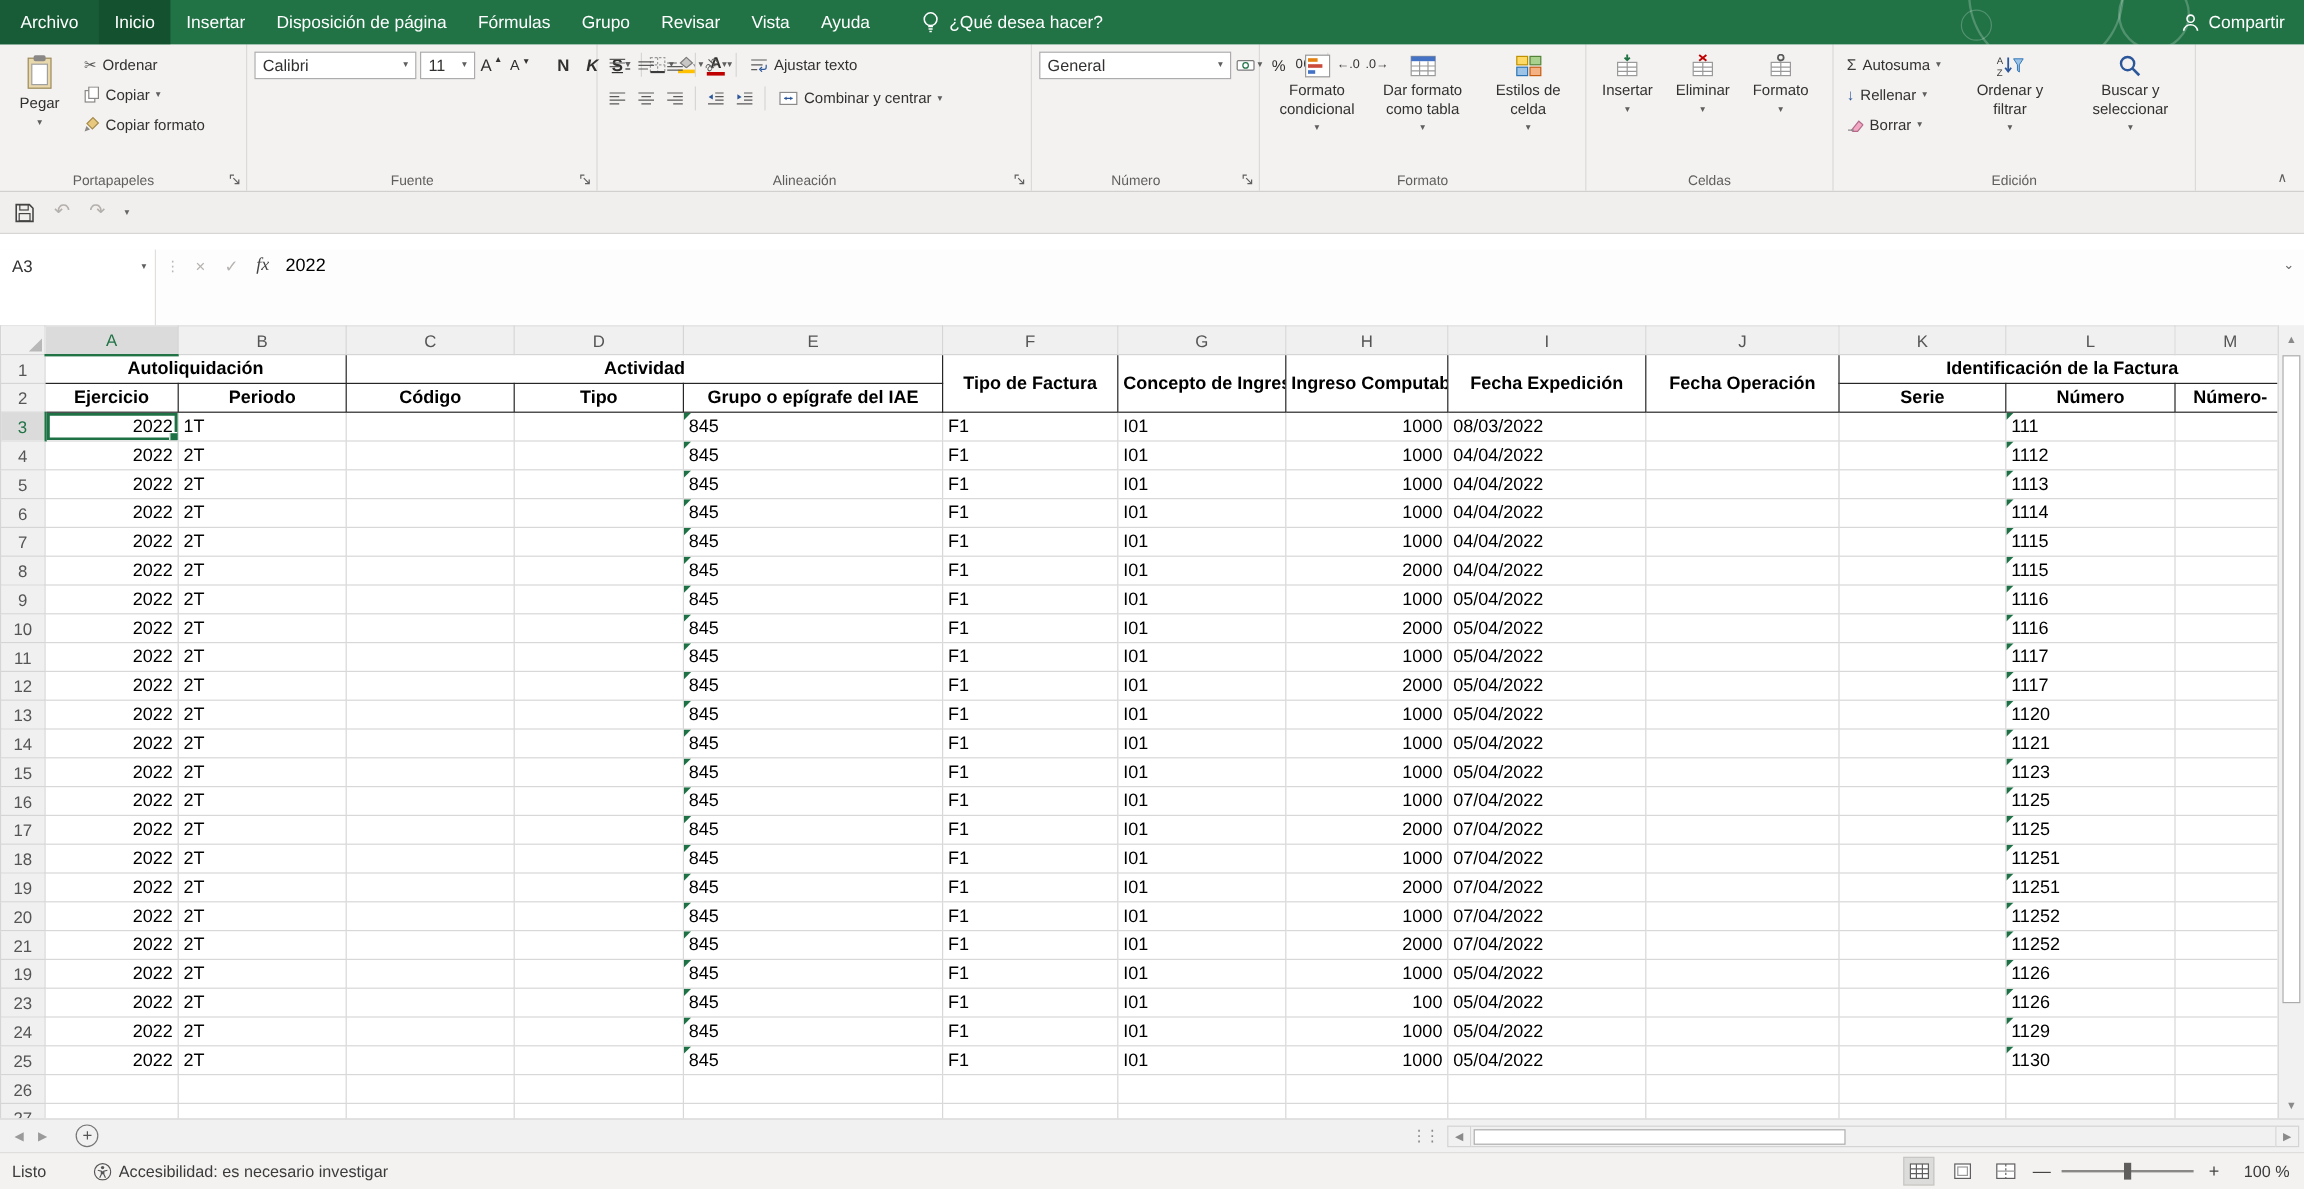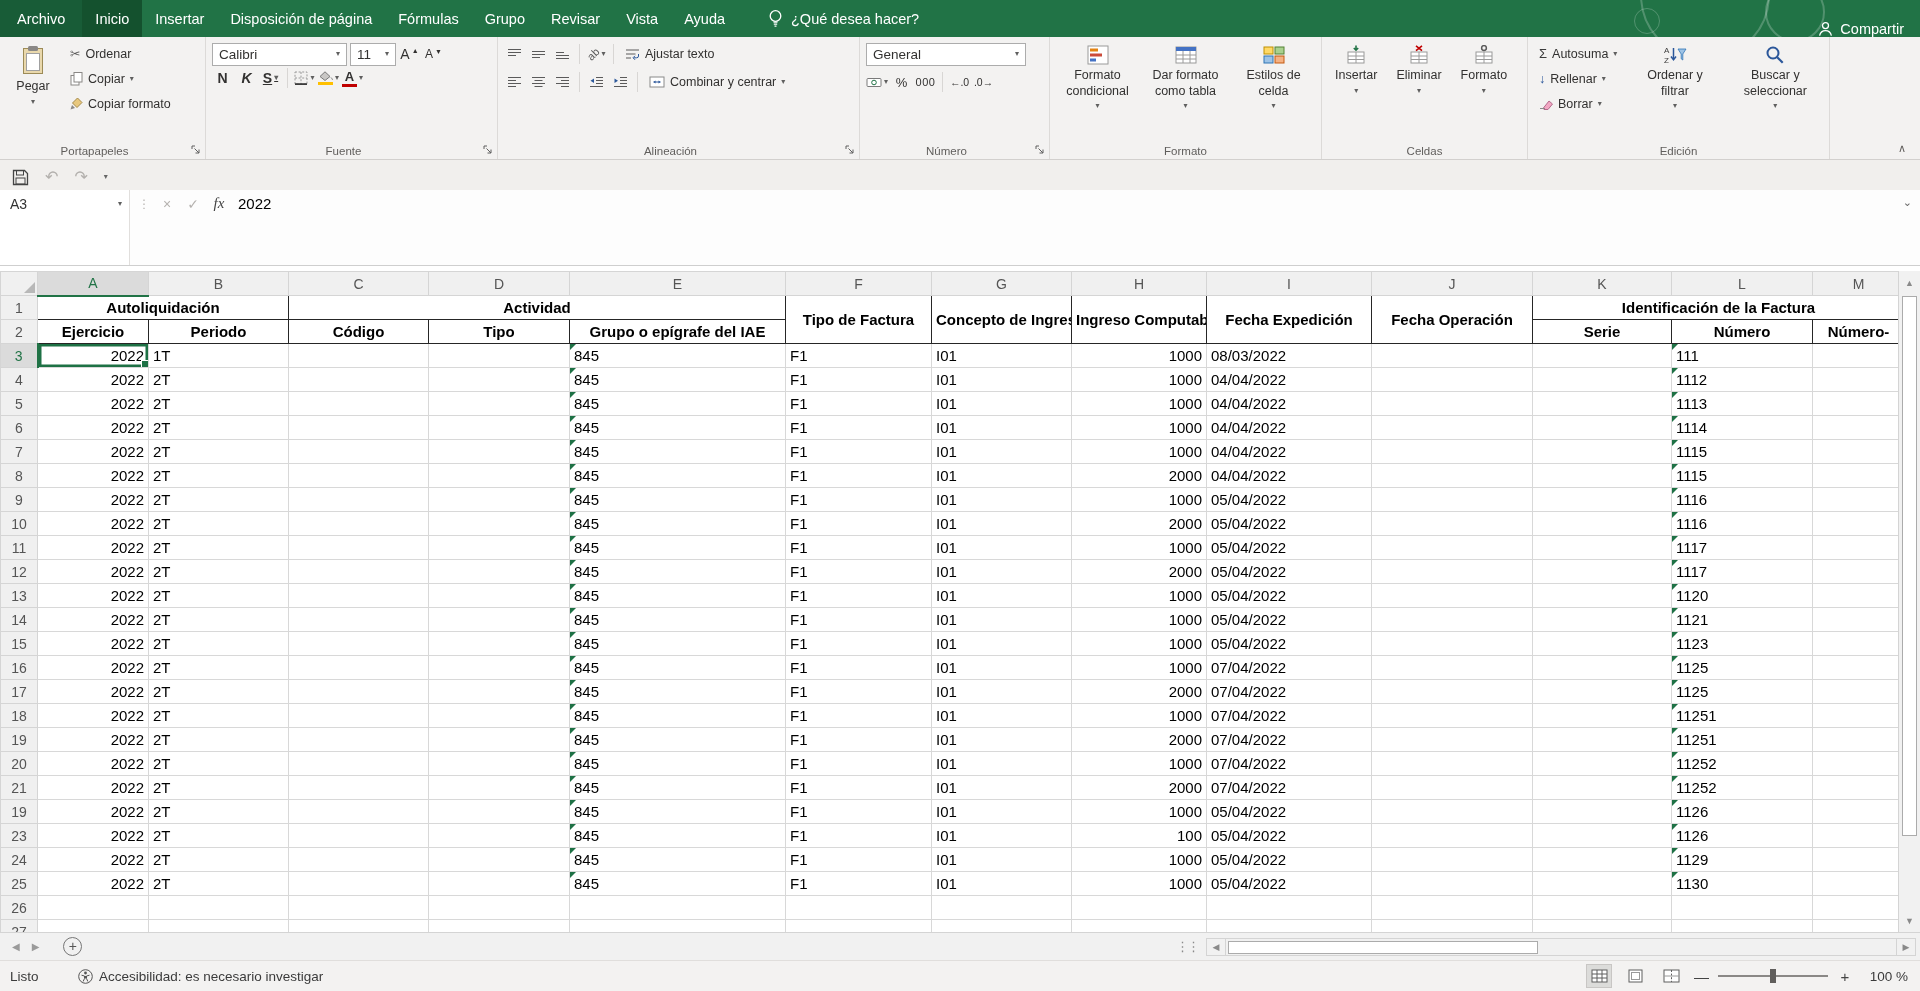--- a/index.html
+++ b/index.html
@@ -6,21 +6,21 @@
   html,body{width:1920px;height:991px;overflow:hidden}
   body{font-family:"Liberation Sans",sans-serif;background:#fff;position:relative;color:#252423}
 
   
   .titlebar{position:absolute;top:0;left:0;right:0;height:37px;background:#217346;display:flex;align-items:stretch;color:#fff;overflow:hidden;z-index:30}
   .tabs{display:flex;align-items:stretch}
   .tb-tab{padding:0 13px;display:flex;align-items:center;font-size:14.5px;white-space:nowrap;cursor:default}
   .tb-tab.archivo{background:#185C37;padding:0 17px}
   .tb-tab.active{background:#14512E}
   .tellme{display:flex;align-items:center;gap:8px;margin-left:30px;font-size:14.5px;white-space:nowrap}
-  .share{margin-left:auto;margin-right:16px;display:flex;align-items:flex-end;gap:7px;font-size:14.5px;z-index:2}
+  .share{margin-left:auto;margin-right:16px;display:flex;align-items:center;gap:7px;font-size:14.5px;z-index:2}
   .deco i{position:absolute;border:2px solid rgba(255,255,255,.22);border-radius:50%}
   .deco .c1{width:130px;height:130px;right:150px;top:-70px}
   .deco .c2{width:60px;height:60px;right:95px;top:-18px}
   .deco .c3{width:26px;height:26px;right:260px;top:8px;border-width:1.5px}
 
   
   .ribbon{position:absolute;top:37px;left:0;right:0;height:123px;background:#F3F2F1;border-bottom:1px solid #D2D0CE;display:flex;font-size:12.5px;color:#323130}
   .rgroup{position:relative;border-right:1px solid #DCDAD8;padding:5px 6px 18px;display:flex;gap:5px}
   .rlabel{position:absolute;bottom:2px;left:0;right:16px;text-align:center;font-size:11.5px;color:#605E5C;white-space:nowrap}
   .launcher{position:absolute;bottom:4px;right:4px;line-height:0}
@@ -40,21 +40,21 @@
   .icostack{display:flex;flex-direction:column;align-items:center;line-height:0}
   .ab{display:inline-block;transform:rotate(-45deg);font-size:11px;color:#5a5a5a}
   .collapse-ribbon{position:absolute;right:14px;bottom:4px;color:#605E5C;font-size:11px}
 
   
   .qat{position:absolute;top:160px;left:0;right:0;height:35px;background:#F1EFED;border-bottom:1px solid #D8D6D4;display:flex;align-items:center;padding-left:12px;gap:16px;color:#444}
   .qat .grayed{color:#B3B0AD}
   .qat .u{font-size:16px;line-height:1}
 
   
-  .fbar{position:absolute;top:190px;left:0;right:0;height:76px;background:#FDFDFD;border-bottom:1px solid #CFCFCF}
+  .fbar{position:absolute;top:208px;left:0;right:0;height:76px;background:#FDFDFD;border-bottom:1px solid #CFCFCF}
   .namebox{position:absolute;left:0;top:0;width:130px;height:100%;border-right:1px solid #E1DFDD;background:#fff}
   .namebox .nb-inner{display:flex;align-items:center;justify-content:space-between;height:27px;padding:0 7px 0 10px;font-size:14px;color:#333}
   .fxgroup{position:absolute;left:131px;top:0;height:27px;display:flex;align-items:center;gap:2px;padding:0 4px}
   .fxgroup .dots{color:#B9B6B3;font-size:12px;margin:0 3px}
   .fxbtn{width:24px;height:24px;display:flex;align-items:center;justify-content:center;font-size:14px}
   .fx-italic{font-family:"Liberation Serif",serif;font-style:italic;font-size:15px;color:#444}
   .fvalue{position:absolute;left:238px;top:0;height:27px;display:flex;align-items:center;font-size:15px;color:#000}
   .fexpand{position:absolute;right:8px;top:6px;color:#666;font-size:11px}
 
   
@@ -178,21 +178,21 @@
       </div>
     </div>
     <span class="rlabel">Portapapeles</span>
     <span class="launcher">
         <svg width="10" height="10" viewBox="0 0 10 10">
           <path d="M1 4V1h3M3.5 3.5L8 8M8 4.5V8H4.5" fill="none" stroke="#5f5f5f"></path>
         </svg>
       </span>
   </div>
 
-  <div class="rgroup" style="width:292px;flex-direction:column;gap:0">
+  <div class="rgroup" style="width:292px;flex-direction:row;gap:15px">
     <div class="toolrow">
       <div class="combo" style="width:135px;justify-content:space-between">
         <span>Calibri</span>
           <span class="caret">▾</span>
       </div>
       <div class="combo" style="width:46px;justify-content:space-between">
         <span>11</span>
           <span class="caret">▾</span>
       </div>
       <div class="tbtn">
@@ -323,21 +323,21 @@
       </div>
     </div>
     <span class="rlabel">Alineación</span>
     <span class="launcher">
         <svg width="10" height="10" viewBox="0 0 10 10">
           <path d="M1 4V1h3M3.5 3.5L8 8M8 4.5V8H4.5" fill="none" stroke="#5f5f5f"></path>
         </svg>
       </span>
   </div>
 
-  <div class="rgroup" style="width:190px;flex-direction:column;gap:4px">
+  <div class="rgroup" style="width:190px;flex-direction:row;gap:4px">
     <div class="toolrow">
       <div class="combo" style="width:160px;justify-content:space-between">
         <span>General</span>
           <span class="caret">▾</span>
       </div>
     </div>
     <div class="toolrow">
       <div class="tbtn">
         <svg width="16" height="13" viewBox="0 0 16 13">
             <rect x="1" y="2.5" width="14" height="8" rx="1" fill="#fff" stroke="#7a7a7a"></rect>

